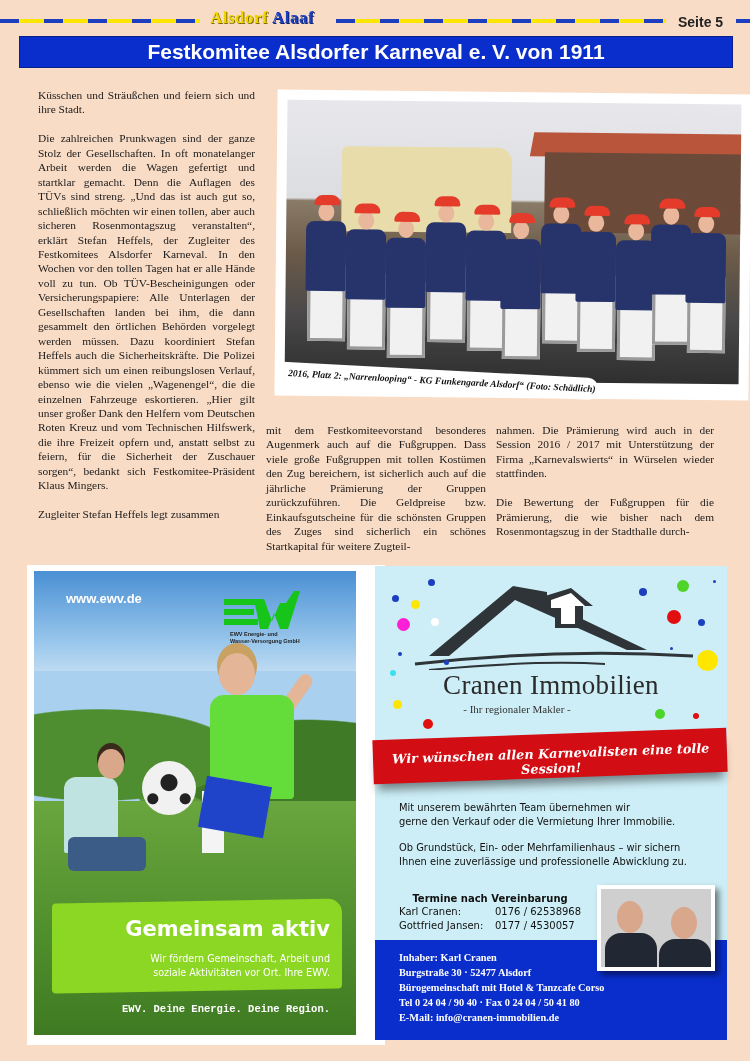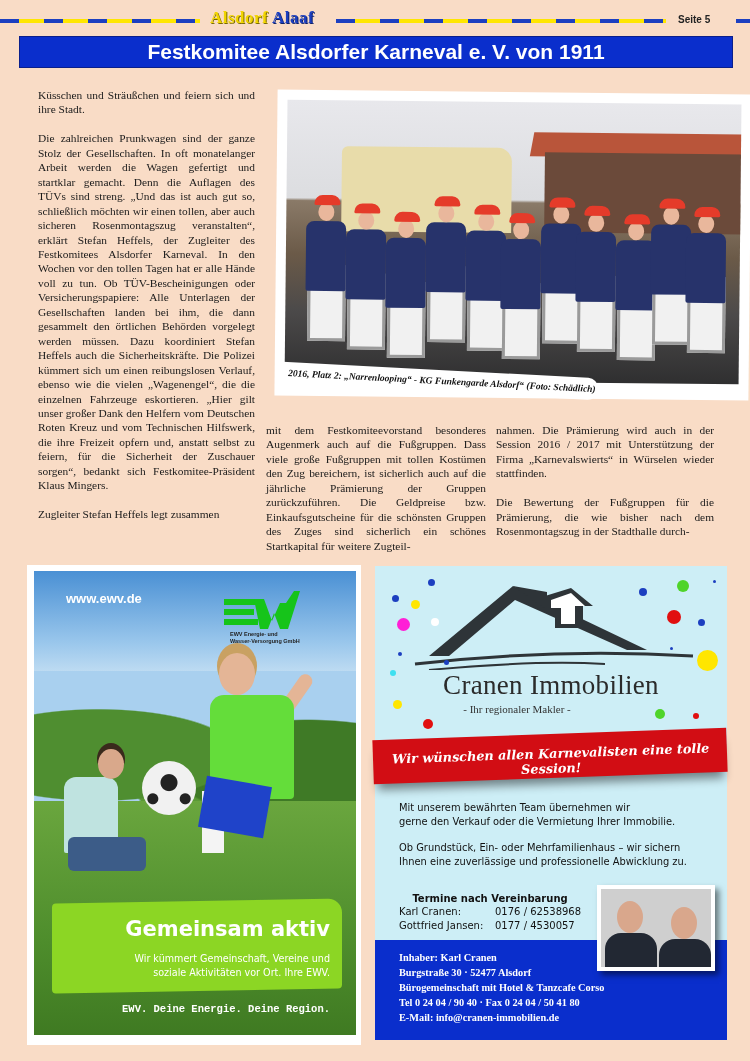--- a/index.html
+++ b/index.html
@@ -1,21 +1,21 @@
 <!DOCTYPE html>
 <html><head>
 <meta charset="utf-8">
 <style>
   html,body{margin:0;padding:0;}
   body{width:750px;height:1061px;background:#f9dcc6;position:relative;overflow:hidden;font-family:"Liberation Serif",serif;color:#1a1a1a;}
   .stripe{position:absolute;top:19px;height:4px;background:repeating-linear-gradient(90deg,#1c3fc0 0 19px,#ffe600 19px 44px);}
   .brand{position:absolute;top:8px;left:210px;font-family:"Liberation Serif",serif;font-weight:bold;font-size:17px;letter-spacing:0.5px;}
   .brand .y{color:#f2d500;text-shadow:1px 1px 0 #7a6a00;}
   .brand .b{color:#1c3fc0;text-shadow:1px 1px 0 #0b1f6a;}
-  .page-no{position:absolute;top:14px;left:678px;font-family:"Liberation Sans",sans-serif;font-size:10px;font-weight:bold;color:#222;}
+  .page-no{position:absolute;top:14px;left:678px;font-family:"Liberation Sans",sans-serif;font-size:14px;font-weight:bold;color:#222;}
   .title-bar{position:absolute;left:19px;top:36px;width:712px;height:30px;background:#0a2ecc;border:1px solid #0a1f8c;color:#fff;font-family:"Liberation Sans",sans-serif;font-weight:bold;font-size:21px;text-align:center;line-height:30px;}
   .col{position:absolute;font-size:11.4px;line-height:14.45px;text-align:justify;}
   .col p{margin:0 0 14.45px 0;}
   .col1{left:38px;top:88px;width:217px;}
   .col2{left:266px;top:423px;width:220px;}
   .col3{left:496px;top:423px;width:218px;}
   .photo{position:absolute;left:278px;top:94px;width:470px;height:302px;background:#fff;transform:rotate(0.6deg);box-shadow:0 0 0 2px #fff;}
   .photo-inner{position:absolute;left:8px;top:8px;right:8px;bottom:14px;overflow:hidden;
     background:
       linear-gradient(180deg,#e8e8ec 0%,#dcdde0 35%,#8a7a68 36%,#6b5a48 55%,#4c4a4a 75%,#2f2f30 100%);}
@@ -23,21 +23,21 @@
   .roof{position:absolute;left:245px;top:30px;width:218px;height:24px;background:#b9553a;transform:skewX(-10deg);}
   .van{position:absolute;left:55px;top:46px;width:170px;height:85px;background:#e8dcaa;border-radius:6px 14px 0 0;}
   .crowd{position:absolute;left:0;top:85px;width:100%;height:190px;}
   .person{position:absolute;width:40px;border-radius:8px 8px 0 0;}
   .hat{position:absolute;width:26px;height:10px;background:#e53b2a;border-radius:10px 10px 2px 2px;}
   .face{position:absolute;width:16px;height:18px;background:#e9b79c;border-radius:50%;}
   .jacket{position:absolute;background:#27336b;border-radius:8px 8px 2px 2px;}
   .seat{position:absolute;background:#f1f1f1;border:3px solid #9a9a9a;}
   .caption{position:absolute;left:282px;top:370px;width:310px;height:22px;background:#fff;border-radius:0 10px 10px 0;transform:rotate(3deg);font-family:"Liberation Serif",serif;font-style:italic;font-weight:bold;font-size:9.5px;line-height:22px;padding-left:6px;color:#111;white-space:nowrap;}
   
-  .ewv{position:absolute;left:27px;top:565px;width:334px;height:480px;background:#fff;}
+  .ewv{position:absolute;left:27px;top:565px;width:334px;height:480px;background:#fff;padding-left:24px;}
   .ewv-inner{position:absolute;left:7px;top:6px;width:322px;height:464px;overflow:hidden;
     background:linear-gradient(180deg,#5c9fd8 0%,#a9d0ef 18%,#d9eaf6 24%,#3d7f2e 26%,#4f8f36 45%,#5d9a38 52%,#4f8a2a 100%);}
   .sky{position:absolute;left:0;top:0;width:100%;height:120px;background:linear-gradient(180deg,#4a90d4 0%,#9ac7ec 60%,#d6e9f6 100%);}
   .trees{position:absolute;left:0;top:100px;width:100%;height:140px;background:radial-gradient(ellipse at 20% 60%,#4f8e30 0 38%,transparent 39%),radial-gradient(ellipse at 85% 70%,#3f7a26 0 35%,transparent 36%),radial-gradient(ellipse at 55% 80%,#5b9a36 0 30%,transparent 31%),#a9d0ef;}
   .grass{position:absolute;left:0;top:230px;width:100%;height:234px;background:linear-gradient(180deg,#6aa63e 0%,#4e8d2c 60%,#3f7a22 100%);}
   .ewv-url{position:absolute;left:32px;top:20px;color:#fff;font-family:"Liberation Sans",sans-serif;font-weight:bold;font-size:13px;}
   .ewv-logo{position:absolute;left:190px;top:20px;width:76px;height:40px;}
   .ewv-co{position:absolute;left:196px;top:60px;font-family:"Liberation Sans",sans-serif;font-weight:bold;font-size:5.5px;line-height:7px;color:#222;}
   .kid-head{position:absolute;left:185px;top:82px;width:36px;height:42px;background:#e4b596;border-radius:50%;box-shadow:0 -8px 0 2px #c9a162;}
   .kid-shirt{position:absolute;left:176px;top:124px;width:84px;height:104px;background:#64dd3a;border-radius:14px 14px 4px 4px;}
@@ -198,21 +198,21 @@
     <div class="man-jeans"></div>
     <div class="kid-arm"></div>
     <div class="kid-shirt"></div>
     <div class="kid-head"></div>
     <div class="kid-leg"></div>
     <div class="kid-shorts"></div>
     <div class="ball"></div>
     <div class="ewv-panel"></div>
     <div class="ewv-h">Gemeinsam aktiv</div>
     <div class="ewv-s">
-      <div>Wir kümmert Gemeinschaft, Vereine und</div>
+      <div>Wir fördern Gemeinschaft, Arbeit und</div>
       <div>soziale Aktivitäten vor Ort. Ihre EWV.</div>
     </div>
     <div class="ewv-tag">EWV. Deine Energie. Deine Region.</div>
   </div>
 </div>
 
 <div class="cr">
   <svg class="cr-roof" width="352" height="104" viewBox="0 0 352 104">
     <polygon points="54,90 138,20 272,84 252,84 140,34 74,90" fill="#2e3438"></polygon>
     <polygon points="138,20 172,26 172,44" fill="#2e3438"></polygon>

